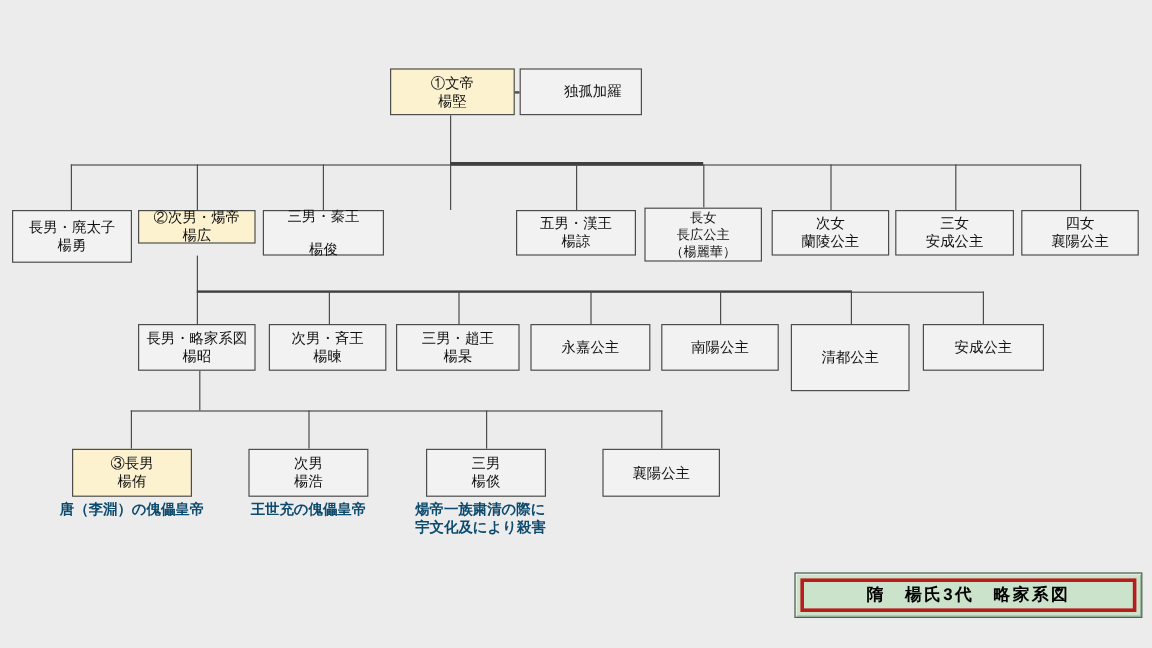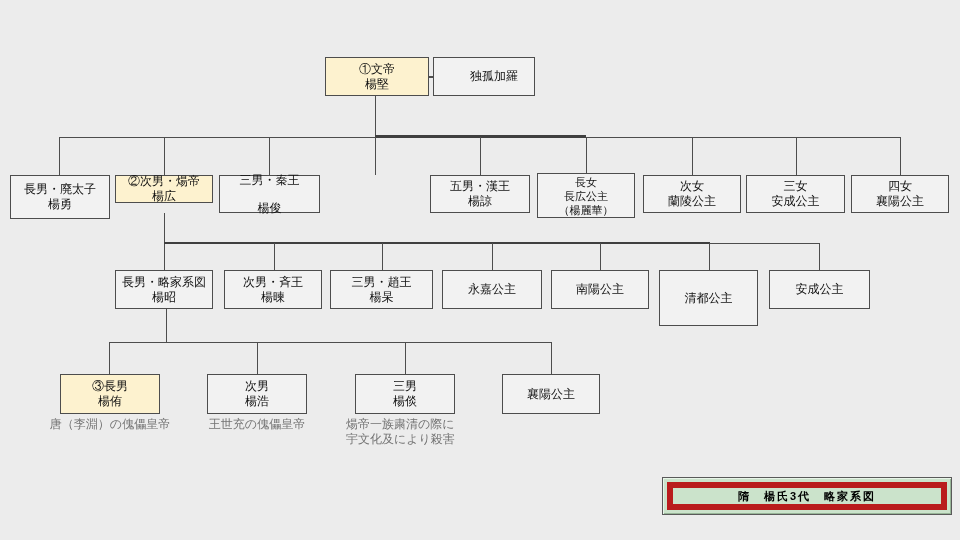--- a/index.html
+++ b/index.html
@@ -19,38 +19,38 @@
   }
   .node.emperor { background:#fdf2cf; }
   .node.tall { font-size:11px; line-height:14px; }
 
   .line { position:absolute; background:#4d4d4d; }
   .line.thick { background:#3f3f3f; }
   .dash  { position:absolute; border-top:2px dashed #4d4d4d; }
 
   .note {
     position:absolute;
-    color:#737373;
-    font-size:12px; font-weight:normal; line-height:15px;
+    color:#0c4a6e;
+    font-size:12px; font-weight:bold; line-height:15px;
     white-space:nowrap;
   }
   .note.center { text-align:center; }
 
   .title-outer {
     position:absolute; left:662px; top:477px; width:290px; height:38px;
     background:#cbe3cb;
     border:1px solid #5a5a5a;
     box-shadow: inset 1px 1px 0 #e9f5e9, inset -1px -1px 0 #97b597;
     padding:4px;
   }
   .title-inner {
     width:100%; height:100%;
-    border:6px solid #b91c1c;
+    border:3px solid #b91c1c;
     display:flex; align-items:center; justify-content:center;
-    font-size:11px; font-weight:bold; color:#000;
+    font-size:14px; font-weight:bold; color:#000;
     letter-spacing:2px; white-space:nowrap;
   }
 </style>
 </head>
 <body>
 
 <div class="stage">
 
   <div class="dash" style="left:426px;top:76px;width:8px;"></div>
   <div class="line" style="left:375px;top:96px;width:1px;height:41px;"></div>

